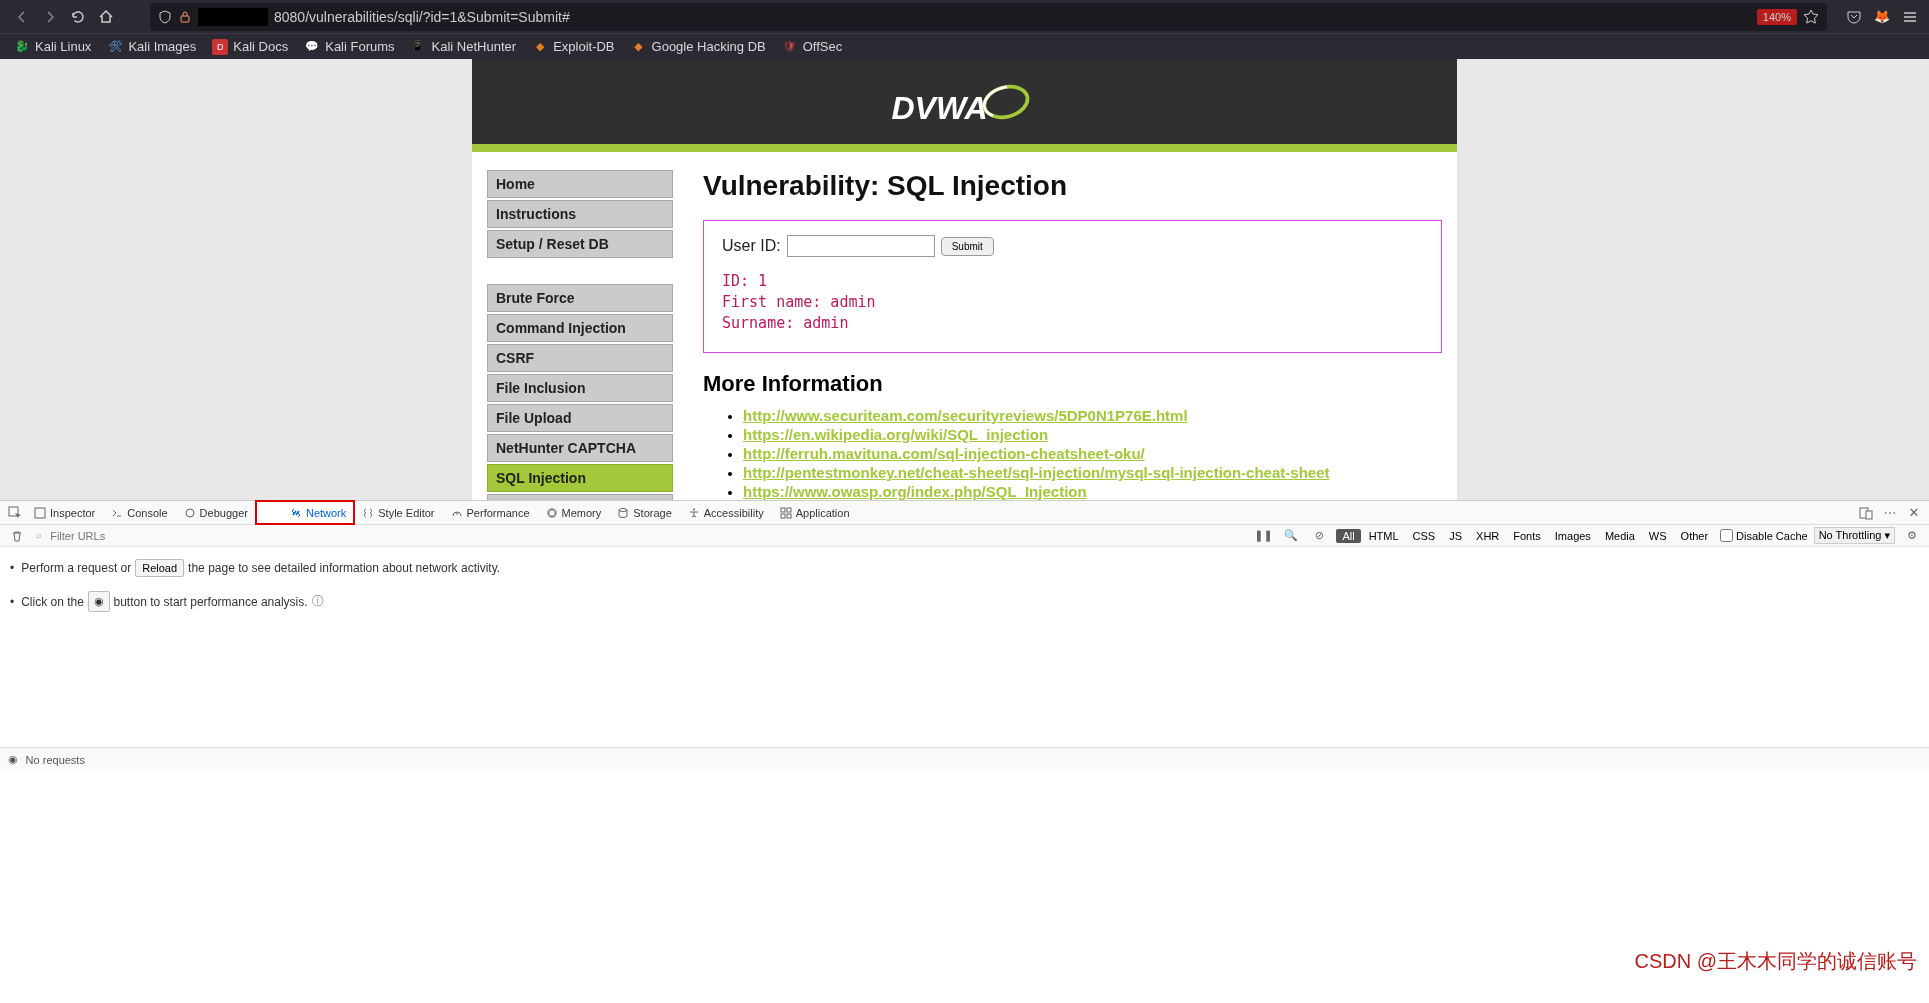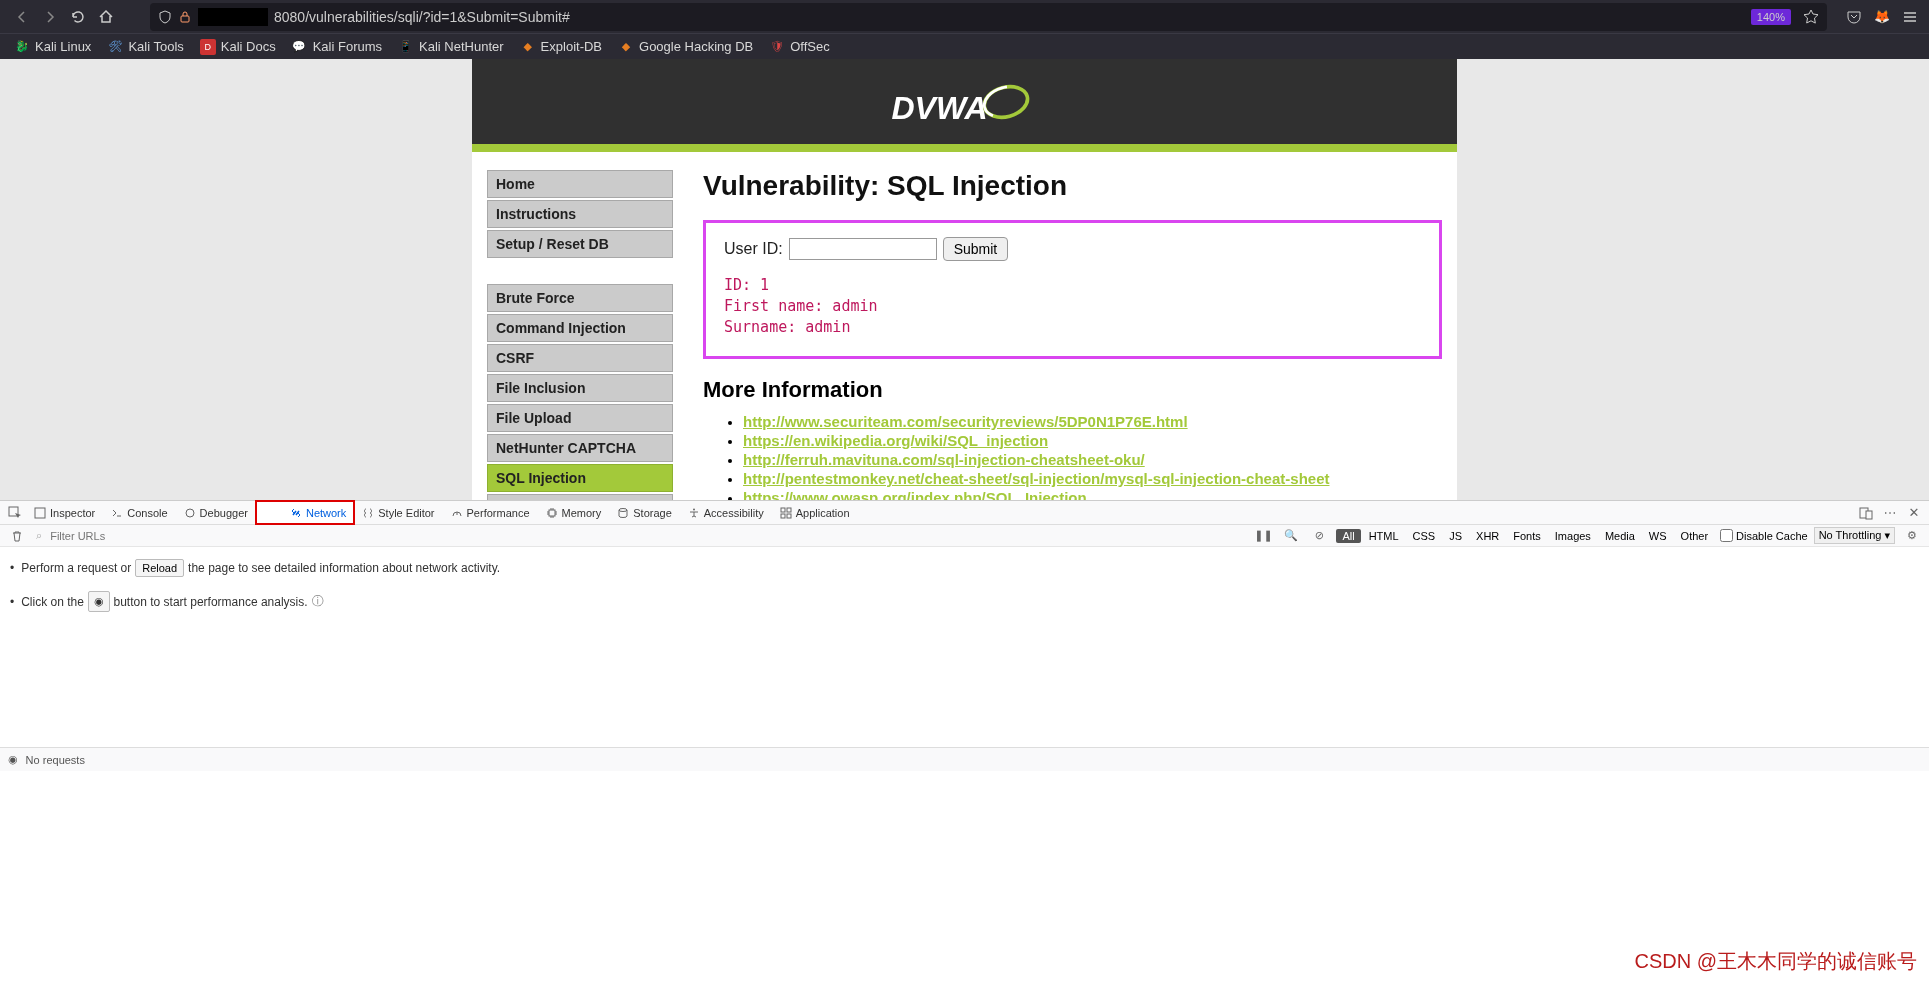--- a/index.html
+++ b/index.html
@@ -6,21 +6,21 @@
   body { font-family: Arial, sans-serif; font-size: 13px; background: #fff; overflow: hidden; width: 1929px; height: 1003px; }
 
   
   .browser-chrome { background: #2b2a33; height: 33px; display: flex; align-items: center; padding: 0 8px; color: #ccc; }
   .nav-btn { width: 28px; height: 28px; display: flex; align-items: center; justify-content: center; color: #888; cursor: pointer; }
   .nav-btn.active { color: #ccc; }
   .url-bar-wrap { flex: 1; display: flex; align-items: center; margin: 0 8px; padding-left: 22px; }
   .url-bar { flex: 1; background: #1c1b22; height: 28px; border-radius: 4px; display: flex; align-items: center; padding: 0 8px; color: #ccc; gap: 6px; }
   .url-masked { background: #000; width: 70px; height: 18px; display: inline-block; }
   .url-text { color: #ccc; font-size: 14px; }
-  .zoom-badge { background: #6d28d9; color: #ccc; padding: 2px 6px; border-radius: 2px; font-size: 11px; margin-right: 6px; }
+  .zoom-badge { background: #b91c1c; color: #ccc; padding: 2px 6px; border-radius: 2px; font-size: 11px; }
   .chrome-right { display: flex; align-items: center; gap: 6px; margin-left: 8px; }
   .chrome-icon { width: 22px; height: 22px; display: flex; align-items: center; justify-content: center; color: #ccc; }
 
   
   .bookmarks-bar { background: #2b2a33; height: 26px; display: flex; align-items: center; padding: 0 8px; gap: 4px; border-top: 1px solid #3a3944; }
   .bookmark { display: flex; align-items: center; gap: 5px; padding: 3px 6px; color: #d8d8d8; font-size: 13px; cursor: pointer; border-radius: 3px; }
   .bm-icon { width: 16px; height: 16px; display: inline-flex; align-items: center; justify-content: center; font-size: 11px; }
 
   
   .viewport { background: #e8e8e8; height: 441px; overflow: hidden; }
@@ -33,25 +33,25 @@
 
   
   .sidebar { width: 186px; flex-shrink: 0; }
   .menu-group { margin-bottom: 26px; }
   .menu-item { background: #cbcbcb; border: 1px solid #a8a8a8; padding: 5px 8px; font-weight: bold; font-size: 14px; margin-bottom: 2px; cursor: pointer; color: #222; }
   .menu-item.active { background: #a3c93a; border-color: #8db030; color: #222; }
 
   
   .main { flex: 1; }
   .page-title { font-size: 28px; font-weight: bold; margin-bottom: 18px; color: #111; }
-  .form-box { border: 3px solid #d946ef; padding: 14px 18px 18px 18px; margin-bottom: 18px; }
+  .form-box { border: 1px solid #d946ef; padding: 14px 18px 18px 18px; margin-bottom: 18px; }
   .form-row { display: flex; align-items: center; gap: 6px; margin-bottom: 14px; }
   .form-label { font-size: 16px; color: #222; }
   .user-input { width: 148px; height: 22px; border: 1px solid #999; padding: 0 4px; background: #fff; }
-  .submit-btn { padding: 3px 10px; background: #efefef; border: 1px solid #999; border-radius: 4px; cursor: pointer; font-size: 14px; }
+  .submit-btn { padding: 3px 10px; background: #efefef; border: 1px solid #999; border-radius: 4px; cursor: pointer; font-size: 10px; }
   .result-pre { font-family: monospace; font-size: 15px; color: #be185d; white-space: pre; line-height: 1.4; }
   .section-h2 { font-size: 22px; font-weight: bold; margin-bottom: 10px; }
   .link-list { list-style: disc; padding-left: 40px; }
   .link-list li { margin-bottom: 2px; }
   .link-list a { color: #a3c93a; font-weight: bold; text-decoration: underline; font-size: 15px; }
 
   
   .devtools { border-top: 1px solid #ccc; background: #f9f9fa; }
   .dt-tabs { display: flex; align-items: center; height: 24px; border-bottom: 1px solid #ddd; padding: 0 4px; }
   .dt-tab { display: flex; align-items: center; gap: 4px; padding: 0 8px; height: 100%; font-size: 11px; color: #333; cursor: pointer; }
@@ -141,21 +141,21 @@
   </div>
 </div>
 
 <div class="bookmarks-bar">
   <div class="bookmark">
       <span class="bm-icon">🐉</span>
       <span>Kali Linux</span>
     </div>
   <div class="bookmark">
       <span class="bm-icon" style="color:#6bb3ff">🛠</span>
-      <span>Kali Tools</span>
+      <span>Kali Images</span>
     </div>
   <div class="bookmark">
       <span class="bm-icon" style="background:#c33;color:#fff;font-size:9px;padding:1px 2px;border-radius:2px">D</span>
       <span>Kali Docs</span>
     </div>
   <div class="bookmark">
       <span class="bm-icon" style="color:#4a90d9">💬</span>
       <span>Kali Forums</span>
     </div>
   <div class="bookmark">

